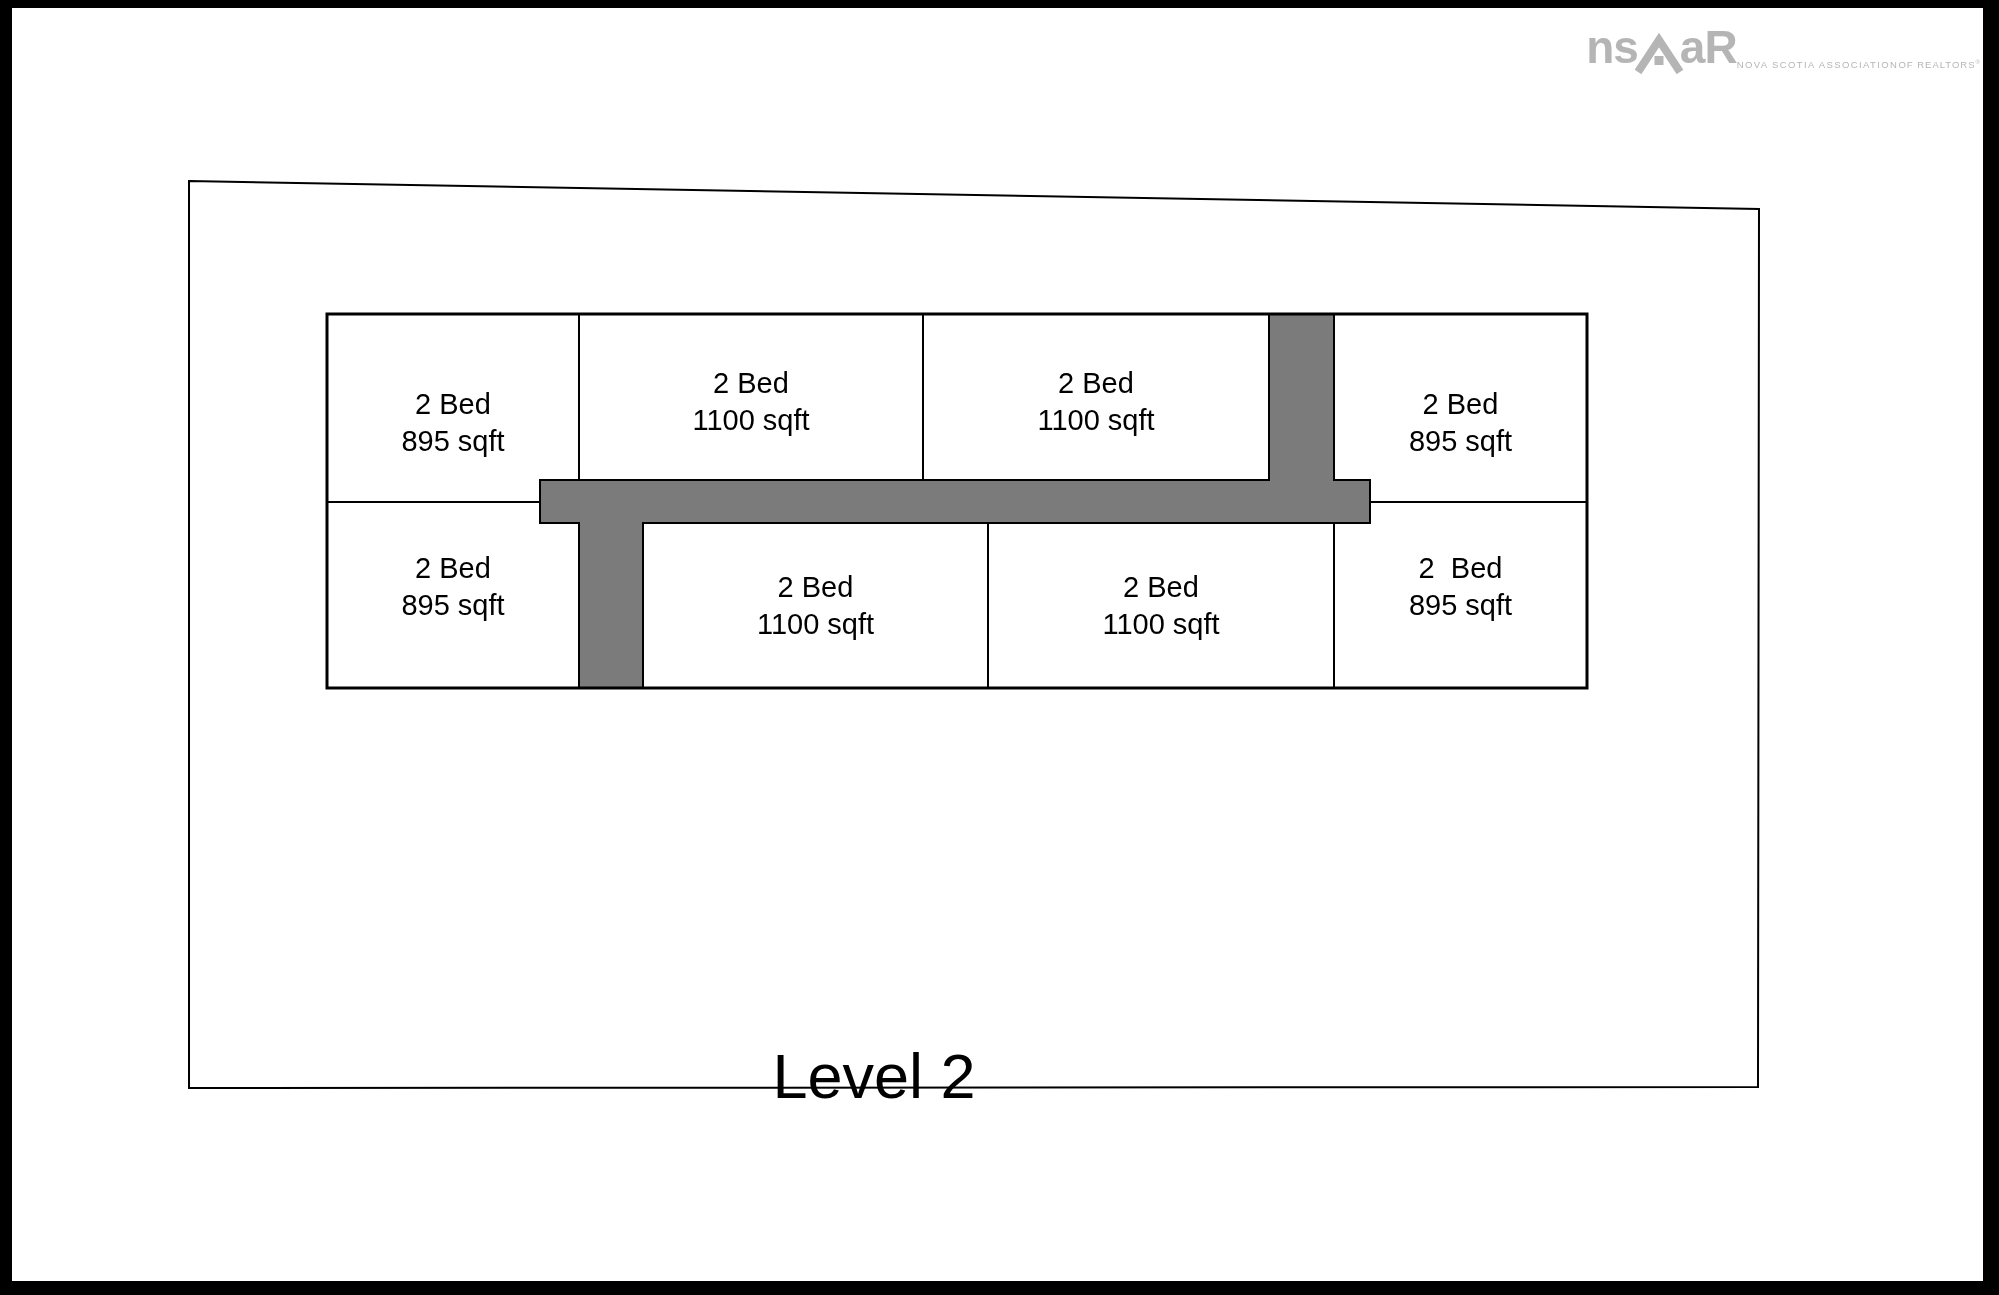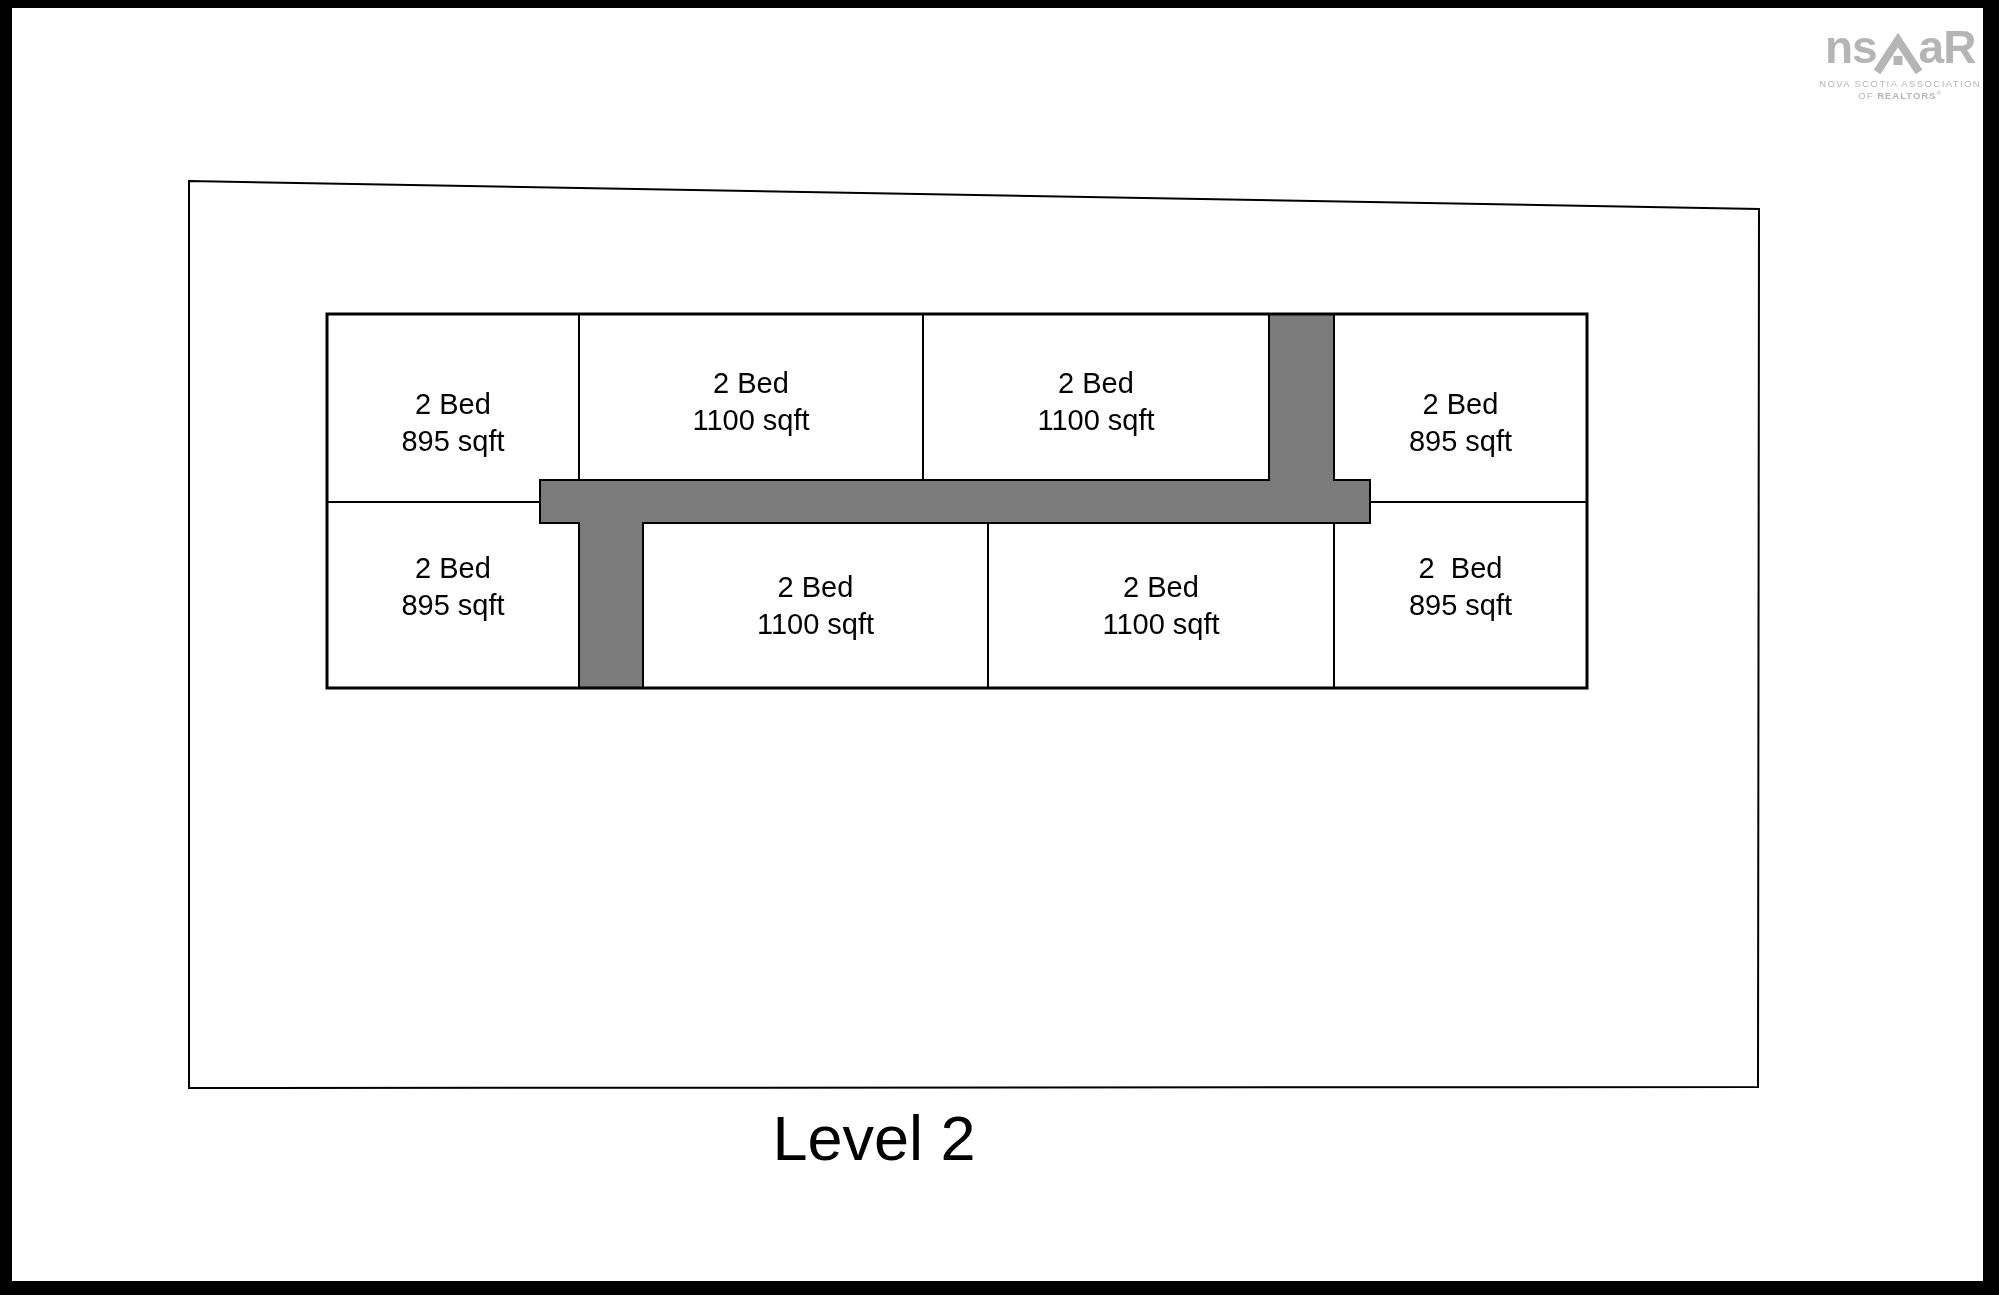--- a/index.html
+++ b/index.html
@@ -20,28 +20,28 @@
     position:absolute;
     display:flex;flex-direction:column;
     align-items:center;justify-content:center;
     box-sizing:border-box;
     font-size:29px;line-height:37px;
     color:#000;text-align:center;
     white-space:pre-wrap;
   }
   .plan-title{
     position:absolute;
-    left:874px;top:1102px;
+    left:874px;top:1040px;
     transform:translateX(-50%);
     font-size:63px;line-height:1.15;
     color:#000;white-space:nowrap;
   }
   .nsar-logo{
     position:absolute;top:24px;right:18px;
-    display:flex;flex-direction:column;align-items:center;
+    display:flex;flex-direction:row;align-items:flex-end;
     color:var(--logo-color);
     user-select:none;
   }
   .logo-row{
     display:flex;align-items:flex-end;
     font-weight:bold;font-size:46px;line-height:1;
     letter-spacing:-1px;
   }
   .roof-svg{
     width:50px;height:46px;
@@ -49,21 +49,21 @@
     transform:translateY(4px);
   }
   .logo-caption1{
     margin-top:8px;
     font-size:9.5px;letter-spacing:1.4px;white-space:nowrap;
   }
   .logo-caption2{
     margin-top:1px;
     font-size:9.5px;letter-spacing:1px;white-space:nowrap;
   }
-  .logo-caption2 .bold{font-weight:bold;}
+  .logo-caption2 .bold{font-weight:normal;}
   .logo-caption2 .reg{font-size:6px;vertical-align:top;}
   .frame{
     position:absolute;inset:0;
     border-style:solid;border-color:#000;
     border-width:8px 16px 14px 12px;
     pointer-events:none;
   }
 </style>
 </head>
 <body>

